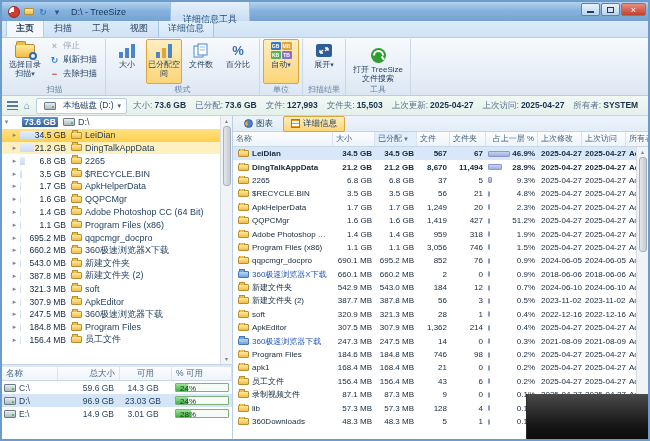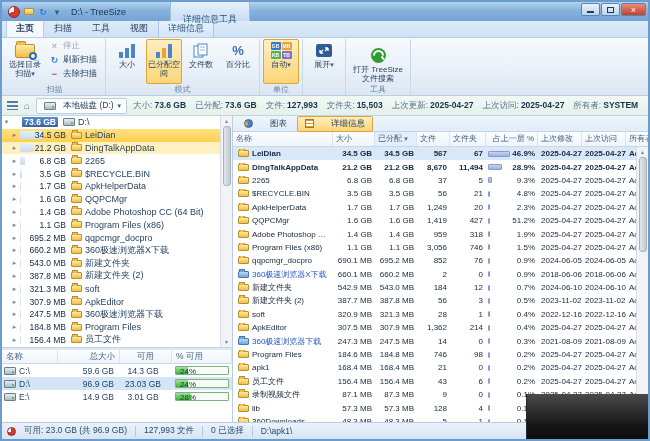--- a/index.html
+++ b/index.html
@@ -126,21 +126,21 @@
   .vc1 { width:62px; text-align:right; padding-right:6px; }
   .vc2 { width:52px; text-align:center; padding-right:6px; }
   .vc3 { flex:1; position:relative; padding:0 3px; }
   .gauge { position:relative; height:9px; border:1px solid #7fae7f; background:#f6fbf6; border-radius:1px; overflow:hidden; }
   .gfill { position:absolute; left:0; top:0; bottom:0; background:linear-gradient(#9fe49f,#3fae3f); }
   .gtxt { position:absolute; left:4px; top:-0.5px; font-size:8px; color:#123a12; z-index:2; }
 
   
   .dtabs { height:16px; flex:none; display:flex; align-items:center; gap:2px; padding:1px 3px;
     background:linear-gradient(#eef4fb,#e2edf8); border-bottom:1px solid #c2d4e6; }
-  .dtab { display:flex; align-items:center; gap:17px; padding:1px 7px; font-size:8.5px;
+  .dtab { display:flex; align-items:center; gap:3px; padding:1px 7px; font-size:8.5px;
     border:1px solid transparent; border-radius:2px; color:#1e3c5c; }
   .dtab.active { background:linear-gradient(#fdeec2,#fbd578); border-color:#dfa53a; }
   .pieicon { width:9px; height:9px; border-radius:50%;
     background:conic-gradient(#4a7fd0 0 58%, #f0a030 58% 85%, #58b058 85%); border:1px solid #3a5f93; }
   .listicon { width:9px; height:9px; background:repeating-linear-gradient(#e8971e 0 1.5px, #fff 1.5px 3px);
     border:1px solid #b3751a; }
   .dhead { height:15px; flex:none; display:flex; background:linear-gradient(#fcfdfe,#eef4fb);
     border-bottom:1px solid #c9d8e8; color:#44607e; font-size:8px; overflow:hidden; padding-right:12px; }
   .dhead > div { border-right:1px solid #d9e4f0; padding:0 3px; line-height:14px;
     white-space:nowrap; overflow:hidden; flex:none; }
@@ -304,20 +304,21 @@
           <div class="bicon">
             <svg width="18" height="15">
                 <rect x="1" y="1" width="16" height="13" rx="2" fill="#2d5e96"></rect>
                 <path d="M5 10 L8 7 M5 10 l3 0 M5 10 l0 -3" stroke="#fff" stroke-width="1.3" fill="none"></path>
                 <path d="M13 5 L10 8 M13 5 l-3 0 M13 5 l0 3" stroke="#fff" stroke-width="1.3" fill="none"></path>
               </svg>
           </div>
           <div class="blabel"><span>展开</span><span class="dd">▾</span></div>
         </div>
       </div>
+      <div class="glabel">扫描结果</div>
     </div>
 
     <div class="rgroup">
       <div class="gcontent">
         <div class="bigbtn wide">
           <div class="bicon">
             <svg width="17" height="17">
                 <circle cx="8.5" cy="8.5" r="7.5" fill="#2f9e2f"></circle>
                 <path d="M4 8.5 a4.5 4.5 0 0 1 9 0" fill="none" stroke="#fff" stroke-width="2"></path>
                 <path d="M11.5 9.5 l2.5 3" stroke="#fff" stroke-width="2"></path>
@@ -849,28 +850,16 @@
         <div class="vsb">
           <span class="sarr">▴</span>
           <span class="thumb" style="height:95px"></span>
           <span class="sarr" style="margin-top:auto">▾</span>
         </div>
       </div>
     </div>
 
   </div>
 
-  <div class="statusbar">
-    <span class="sbicon"></span>
-    <span style="display:flex;align-items:center;gap:8px;">
-        <span>可用: 23.0 GB (共 96.9 GB)</span>
-        <span class="sbsep"></span>
-        <span>127,993 文件</span>
-        <span class="sbsep"></span>
-        <span>0 已选择</span>
-        <span class="sbsep"></span>
-        <span>D:\apk1\</span>
-      </span>
-  </div>
 
   <div class="artifact"></div>
 
 </div>
 
 </body></html>

